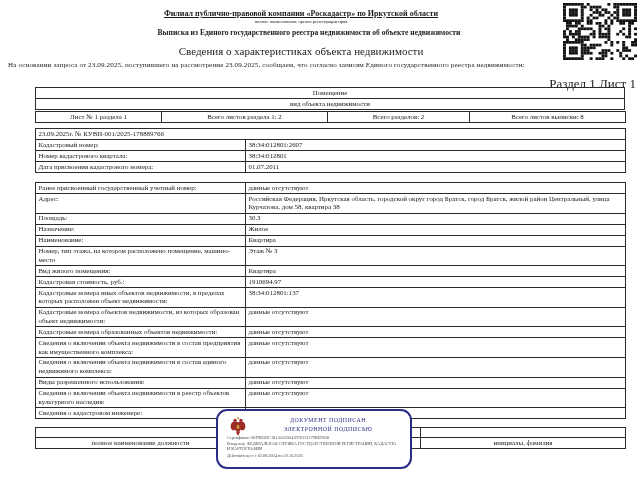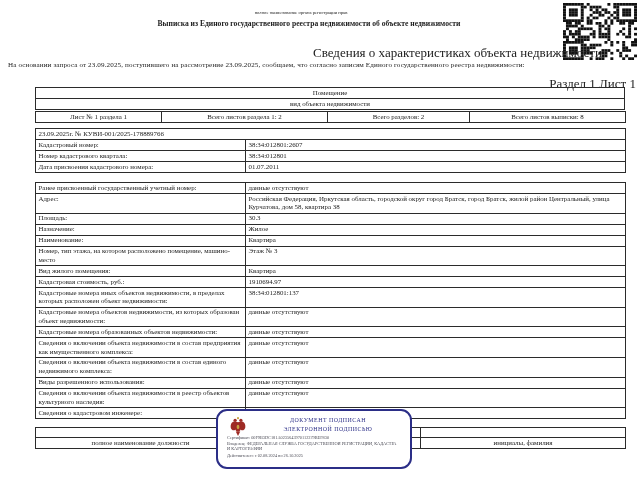--- a/index.html
+++ b/index.html
@@ -8,21 +8,21 @@
     font-family:"Liberation Serif","DejaVu Serif",serif; color:#1c1c1c;
     overflow:hidden;
   }
   .abs { position:absolute; }
 
   
   .header { top:9px; left:0; width:602px; text-align:center; }
   .org-name { font-size:8px; font-weight:bold; text-decoration:underline; }
   .org-caption { font-size:4.6px; margin-top:1px; }
   .doc-title { font-size:7.6px; font-weight:bold; margin-top:4px;padding-left:16px; }
-  .section-title { top:45px; left:0; width:602px; text-align:right; font-size:13px;font-family:Liberation Serif, serif; }
+  .section-title { top:45px; left:0; width:602px; text-align:center; font-size:11px;font-family:Liberation Serif, serif; }
   .request-line { top:61px; left:8px; width:630px; font-size:7.1px; white-space:nowrap; letter-spacing:0.12px; }
   .razdel-label { top:76px; right:4px; font-size:13px; }
 
   
   .qr { top:3px; left:563px; width:74px; height:57px; }
 
   
   table.doc { border-collapse:collapse; width:590px; table-layout:fixed; }
   table.doc td {
     border:1px solid #2b2b2b; font-size:6.9px; line-height:8.8px;
@@ -48,20 +48,21 @@
   .stamp-title { margin:6px 6px 0 34px; text-align:center; color:#2b2e87; }
   .stamp-title .l1 { font-size:5.9px; letter-spacing:0.5px; }
   .stamp-title .l2 { font-size:5.9px; letter-spacing:0.5px; margin-top:2.5px; }
   .stamp-details { margin:3px 8px 0 9px; font-size:4.3px; line-height:5.4px; color:#4a4a55; width:172px; }
   .stamp-details div { margin-top:1px; }
 </style>
 </head>
 <body>
 
 <div class="abs header">
+  <div class="org-name">Филиал публично-правовой компании «Роскадастр» по Иркутской области</div>
   <div class="org-caption">полное наименование органа регистрации прав</div>
   <div class="doc-title">Выписка из Единого государственного реестра недвижимости об объекте недвижимости</div>
 </div>
 
 <svg class="abs qr" id="qr" viewBox="0 0 25 21" preserveAspectRatio="none" xmlns="http://www.w3.org/2000/svg">
     <rect x="0" y="0" width="1" height="1" fill="#111"></rect>
     <rect x="1" y="0" width="1" height="1" fill="#111"></rect>
     <rect x="2" y="0" width="1" height="1" fill="#111"></rect>
     <rect x="3" y="0" width="1" height="1" fill="#111"></rect>
     <rect x="4" y="0" width="1" height="1" fill="#111"></rect>

